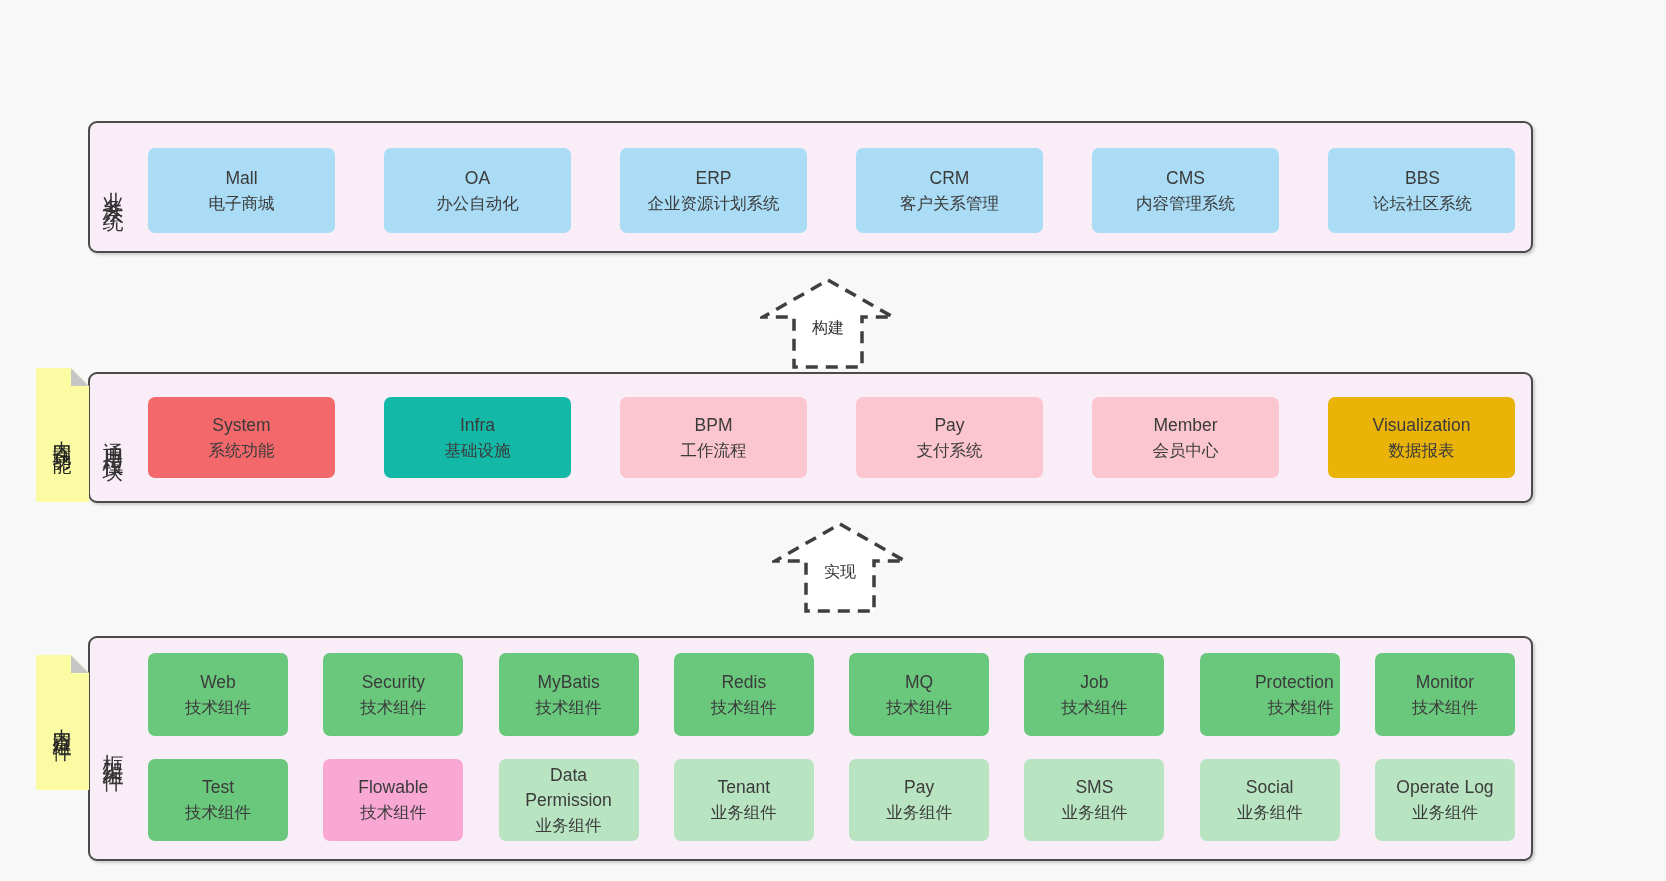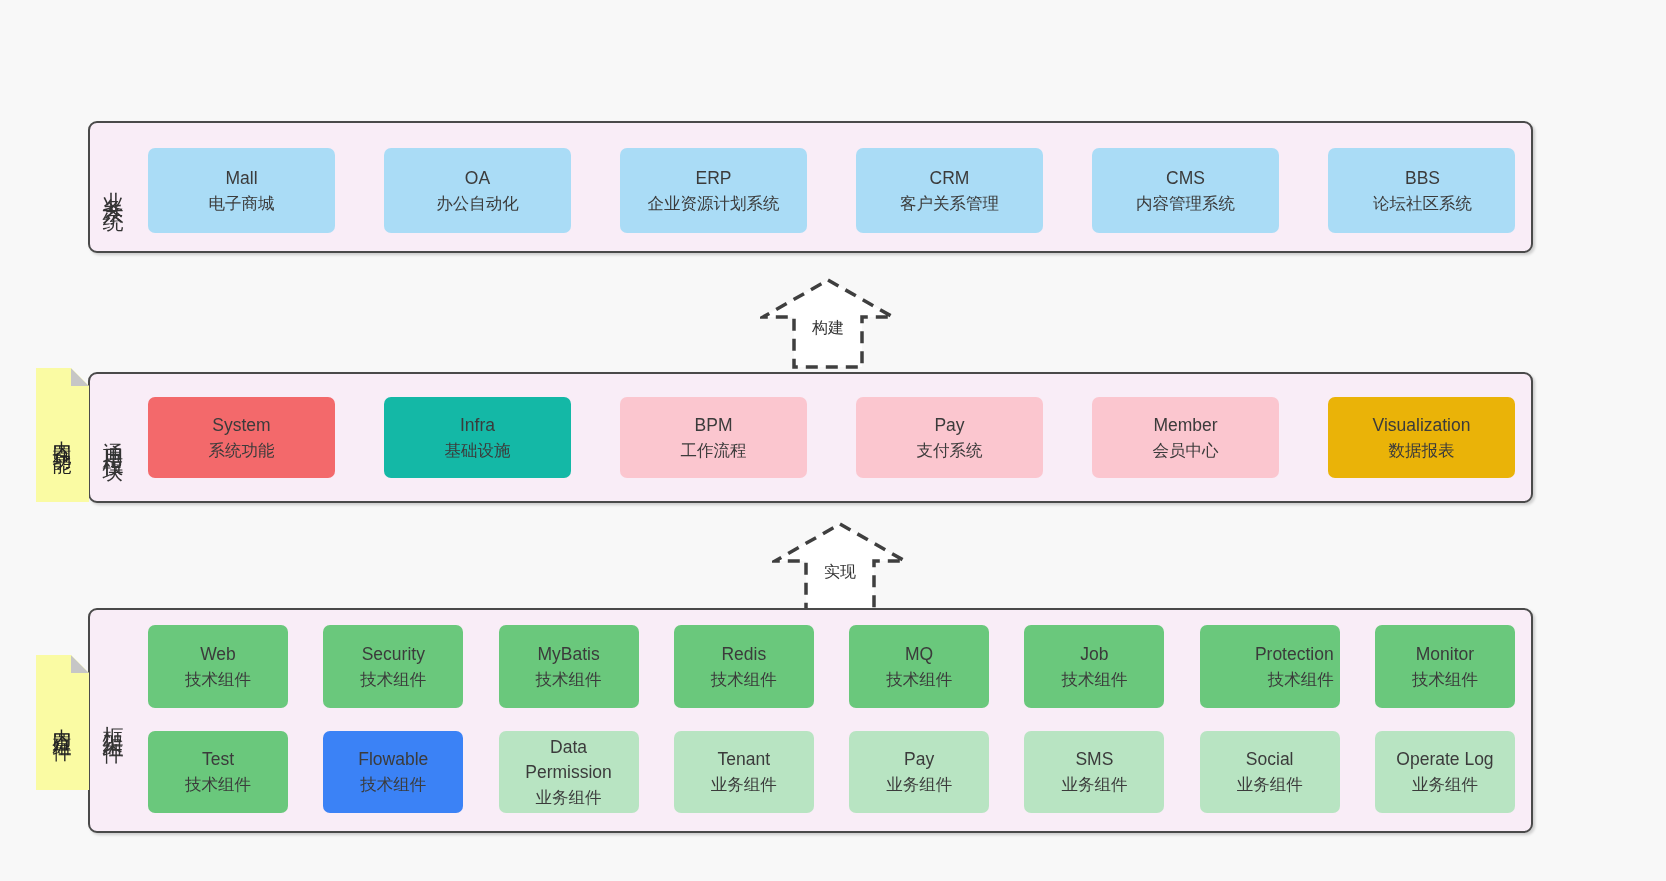--- a/index.html
+++ b/index.html
@@ -9,21 +9,21 @@
     font-family:"Liberation Sans","DejaVu Sans",sans-serif;
     color:#3b3b3b;
   }
   .layer{
     position:absolute;left:88px;width:1441px;
     background:#f9edf7;border:2px solid #4a4a4a;border-radius:9px;
     box-shadow:2px 2px 3px rgba(0,0,0,0.18);
   }
   #layer-business{top:121px;height:128px;text-decoration:underline;}
   #layer-modules{top:372px;height:127px;}
-  #layer-components{top:608px;height:221px;}
+  #layer-components{top:636px;height:221px;}
   .layer-label{
     position:absolute;left:13px;top:50%;transform:translateY(-50%);
     writing-mode:vertical-rl;text-orientation:upright;
     font-size:21px;color:#333;letter-spacing:6px;line-height:1;
     white-space:nowrap;
   }
   .row{
     position:absolute;left:58px;right:16px;
     display:flex;justify-content:space-between;
   }
@@ -184,21 +184,21 @@
         <div class="box" style="background: rgb(106, 200, 124);">
           <div class="t">Monitor</div>
           <div class="s">技术组件</div>
         </div>
       </div>
     <div class="row row-2">
         <div class="box" style="background: rgb(106, 200, 124);">
           <div class="t">Test</div>
           <div class="s">技术组件</div>
         </div>
-        <div class="box" style="background: #3b82f6;">
+        <div class="box" style="background: #f9a8d4;">
           <div class="t">Flowable</div>
           <div class="s">技术组件</div>
         </div>
         <div class="box" style="background: rgb(184, 228, 194);">
           <div class="t">Data Permission</div>
           <div class="s">业务组件</div>
         </div>
         <div class="box" style="background: rgb(184, 228, 194);">
           <div class="t">Tenant</div>
           <div class="s">业务组件</div>

